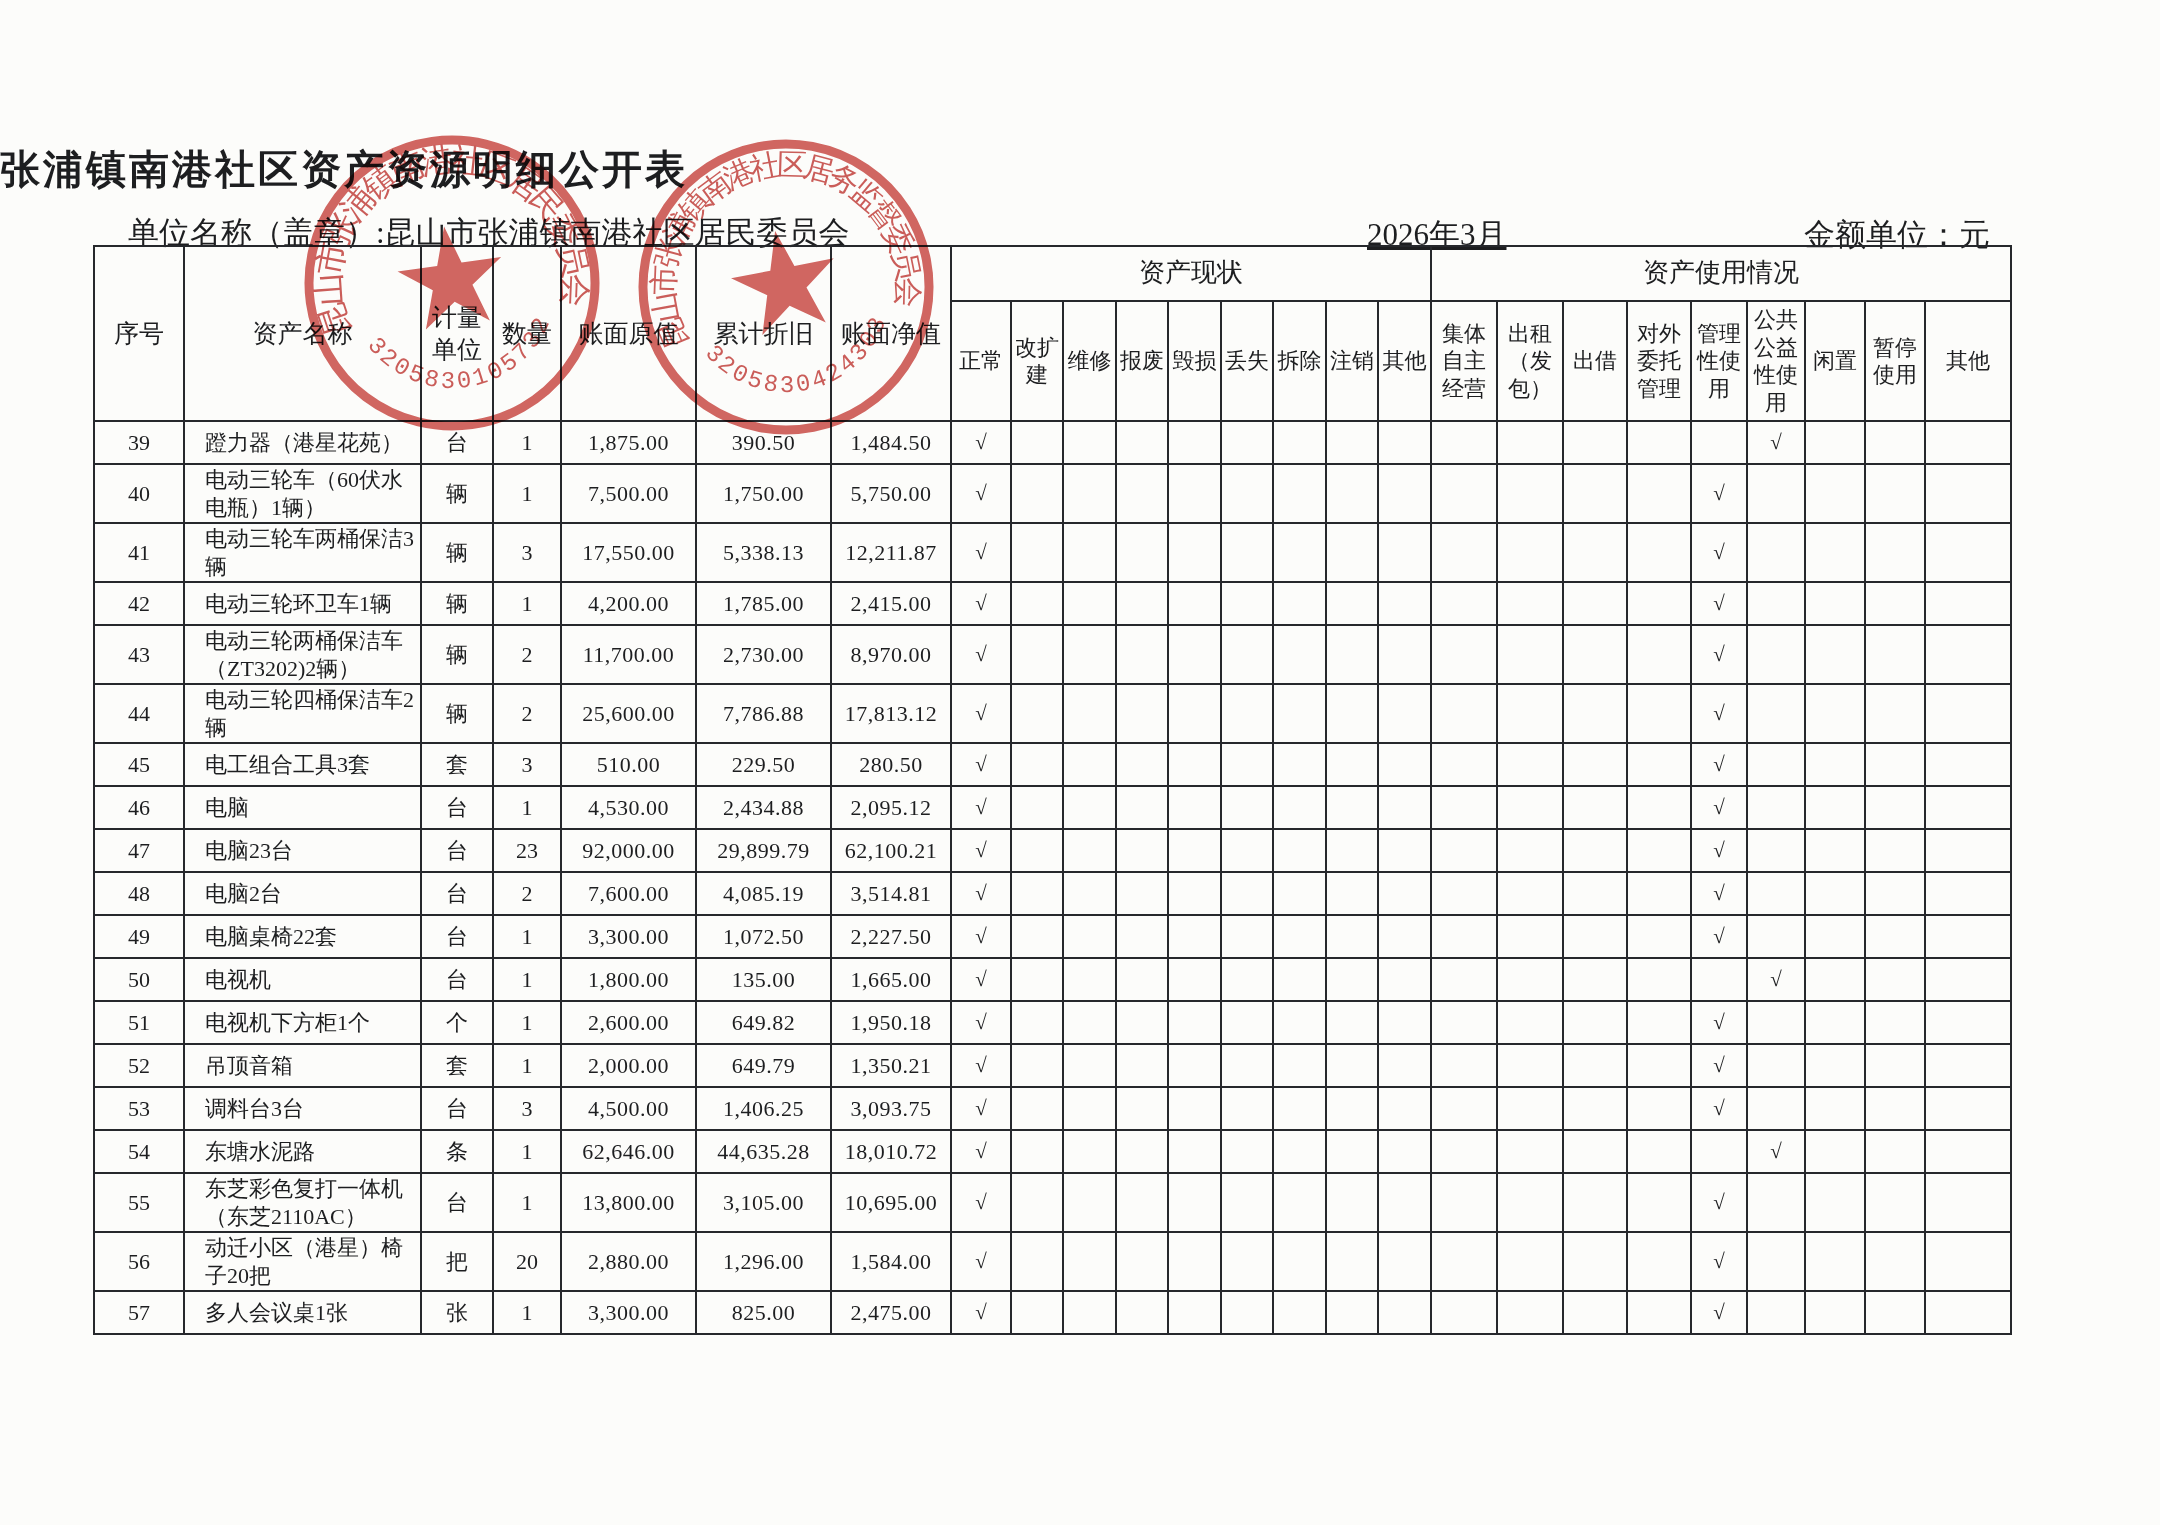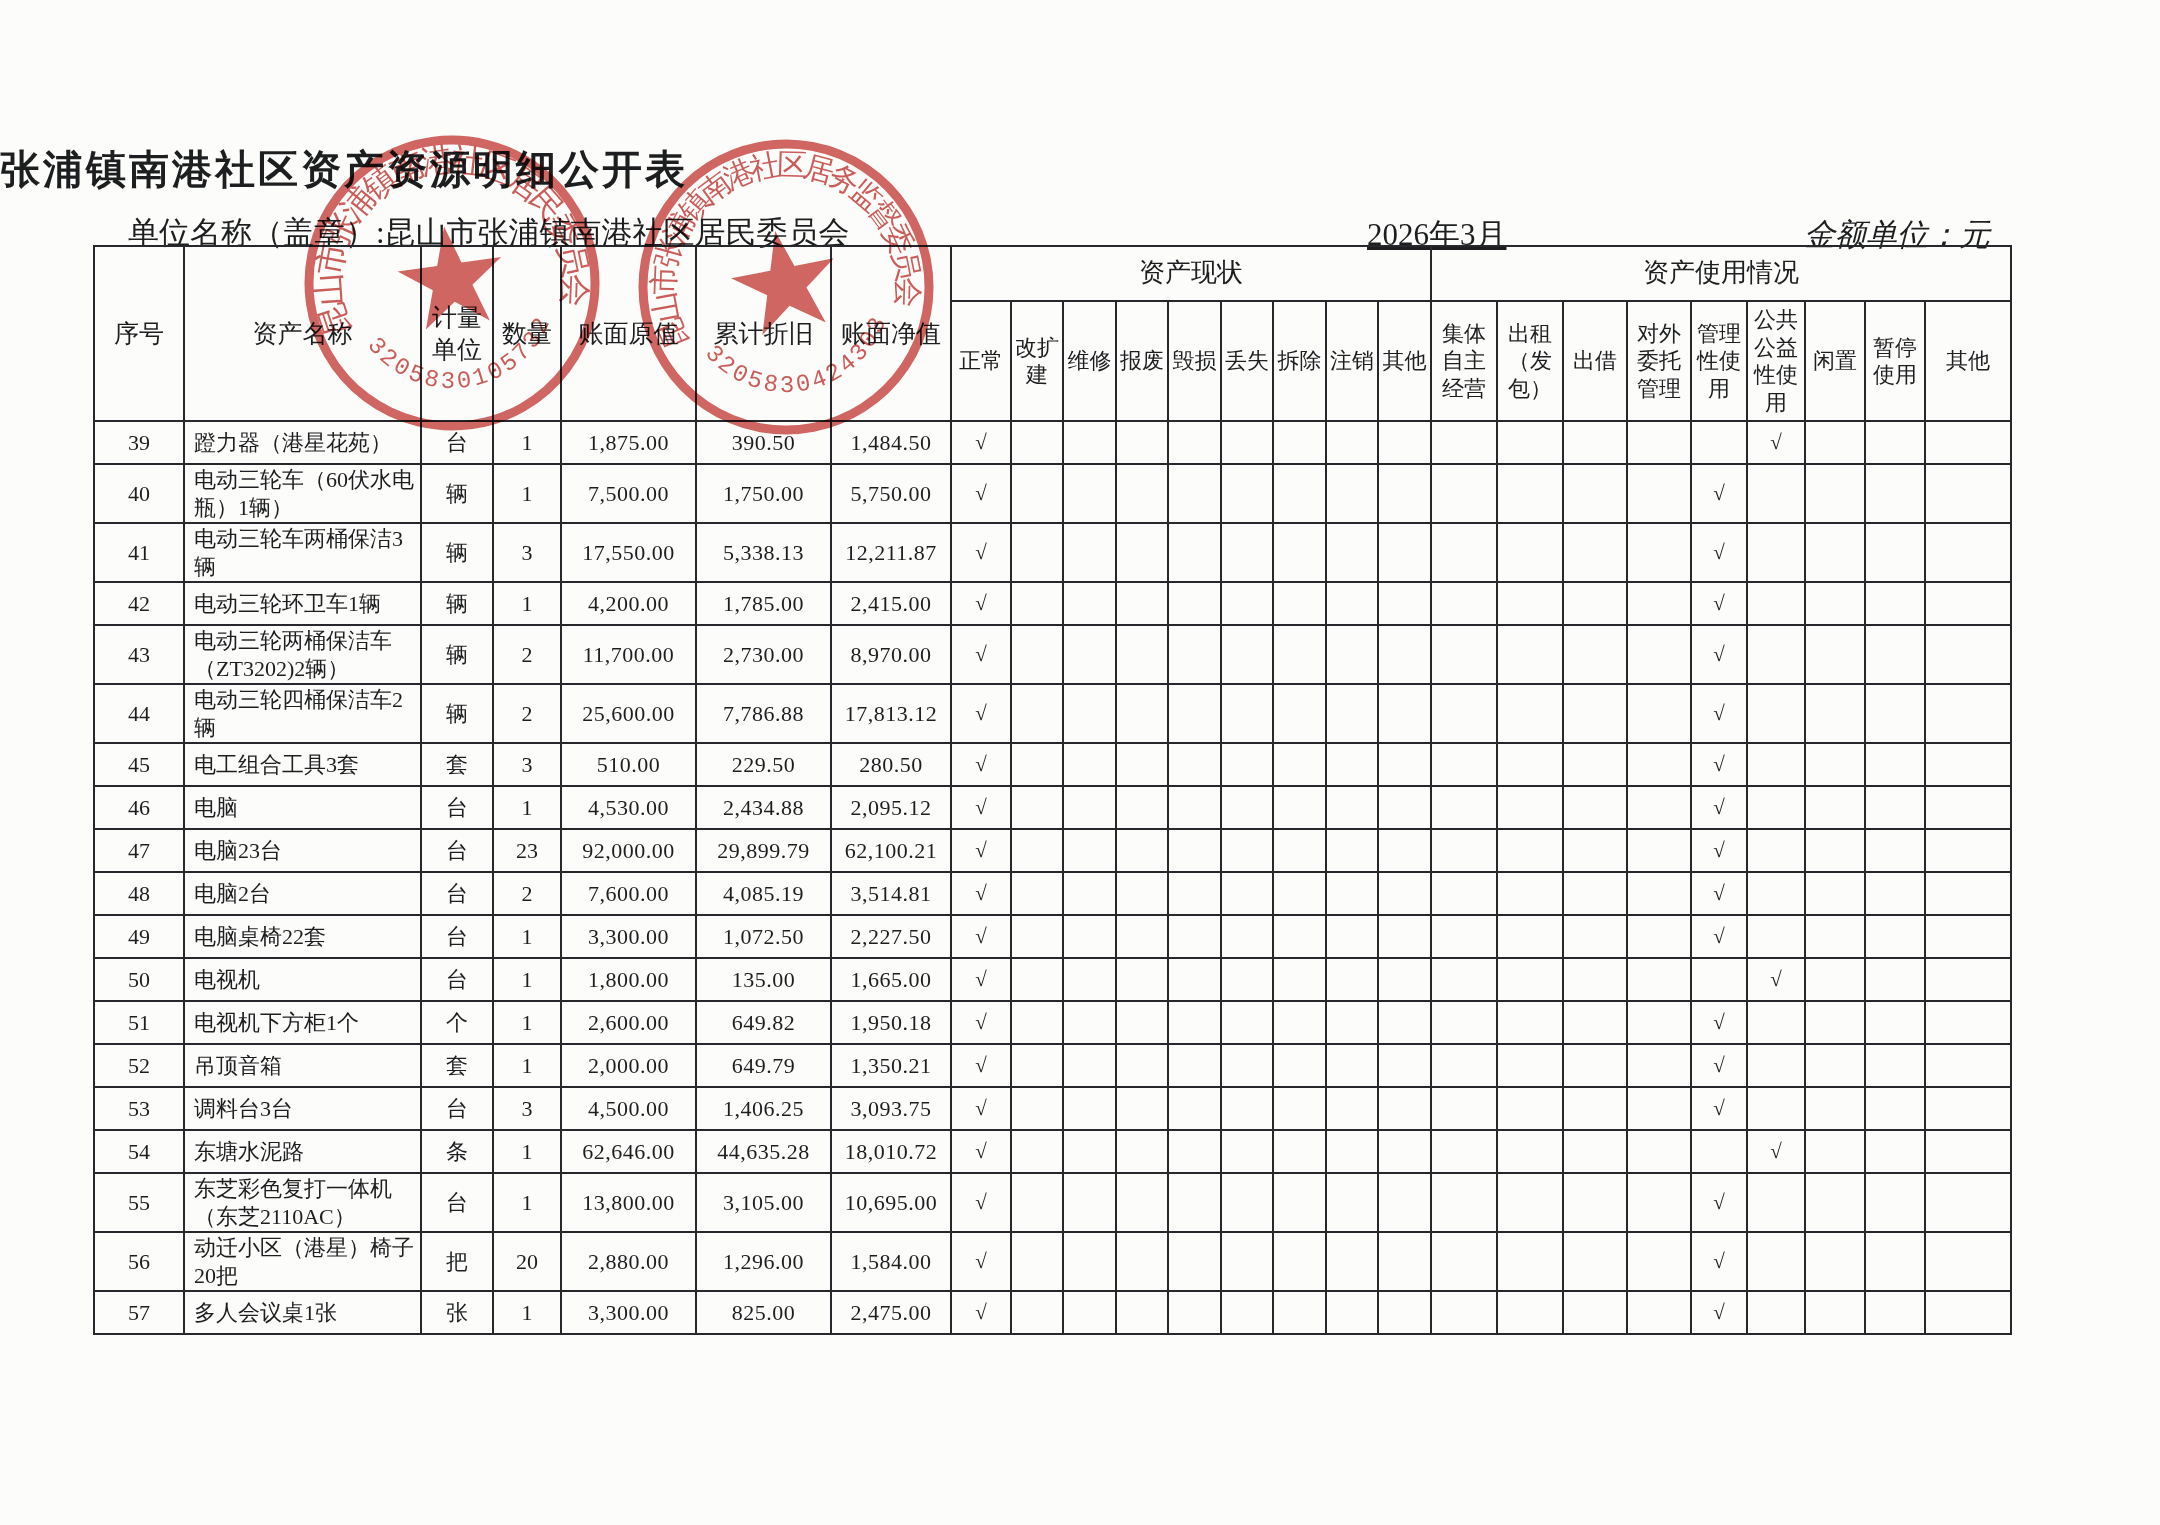--- a/index.html
+++ b/index.html
@@ -10,36 +10,36 @@
     color:#1d1e20;
   }
   .title{
     position:absolute; top:142px; left:0; width:2140px;
     font-size:40px; font-weight:bold; letter-spacing:3px;
     font-family:Liberation Serif, serif;
   }
   .meta{position:absolute; top:212px; left:0; width:2160px; height:34px; font-size:31px;}
   .meta .unit{position:absolute; left:128px; top:0;}
   .meta .date{position:absolute; left:1367px; top:2px;text-decoration:underline;}
-  .meta .amt{position:absolute; right:170px; top:2px;font-style:italic;}
+  .meta .amt{position:absolute; right:170px; top:2px;}
   table.asset{
     position:absolute; left:93px; top:245px; width:1917px;
     border-collapse:collapse; table-layout:fixed;
   }
   .asset th,.asset td{
     border:2px solid #26282c; padding:1px 3px;
     text-align:center; vertical-align:middle;
     font-size:22px; font-weight:normal; line-height:1.25;
     overflow:hidden; word-break:break-all;
   }
   .asset thead tr.h1 th{height:51px; font-size:26px;}
   .asset thead tr.h1 th.main{font-size:25px;}
   .asset thead tr.h2 th{height:116px; font-size:22px;}
   .asset tbody tr{height:43px;margin-top:32px;}
-  .asset td.name{text-align:left; padding-left:9px;}
+  .asset td.name{text-align:left; padding-left:20px;}
   .asset td.num{font-size:22px; letter-spacing:0.5px;}
   .asset td.chk{font-size:21px;}
   
   .seal{
     position:absolute; mix-blend-mode:multiply; opacity:0.82;
     pointer-events:none;
   }
   .seal .ring{fill:none; stroke:#c94540; stroke-width:9;}
   .seal .star{fill:#c94540;}
   .seal text{fill:#c23a36;}

